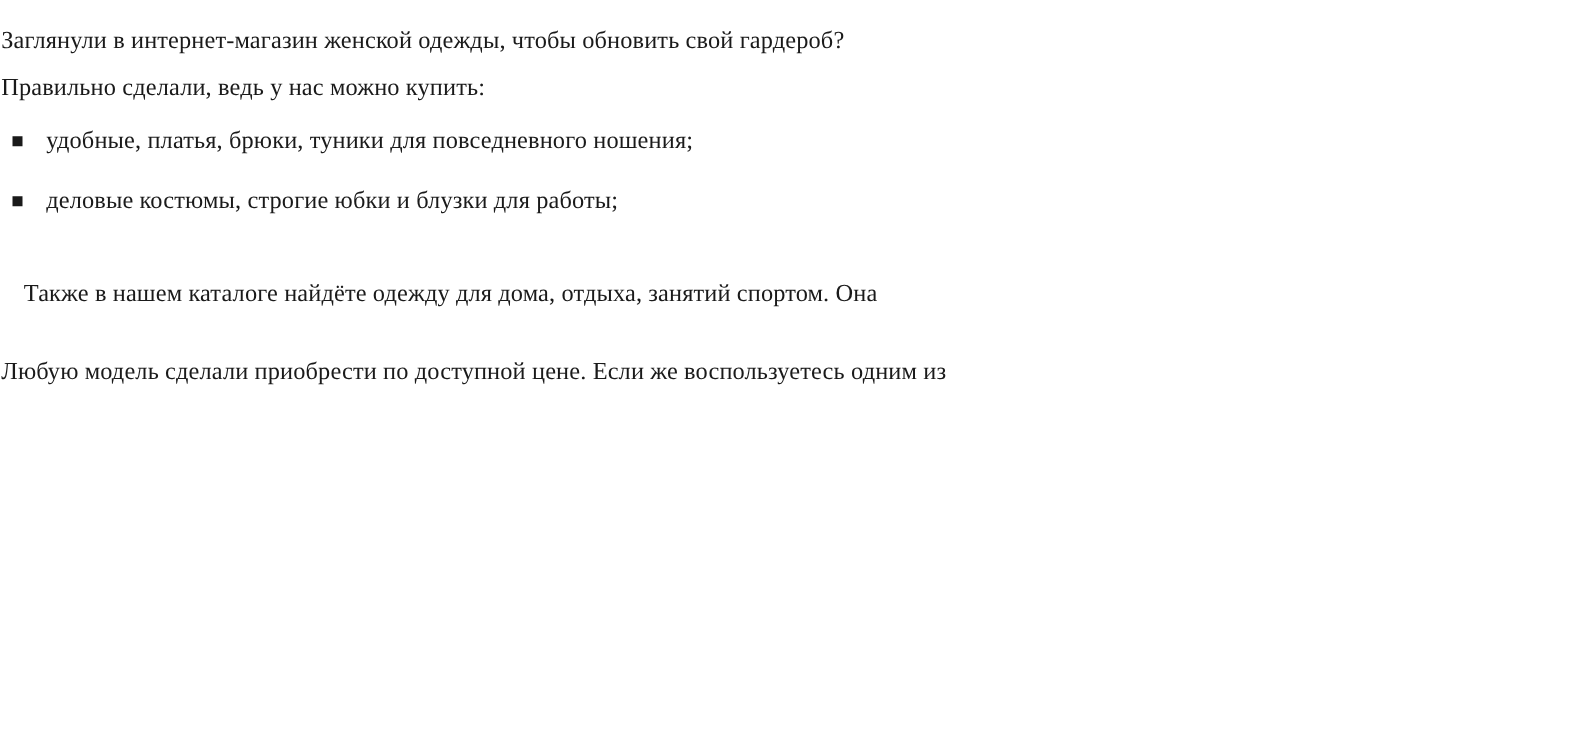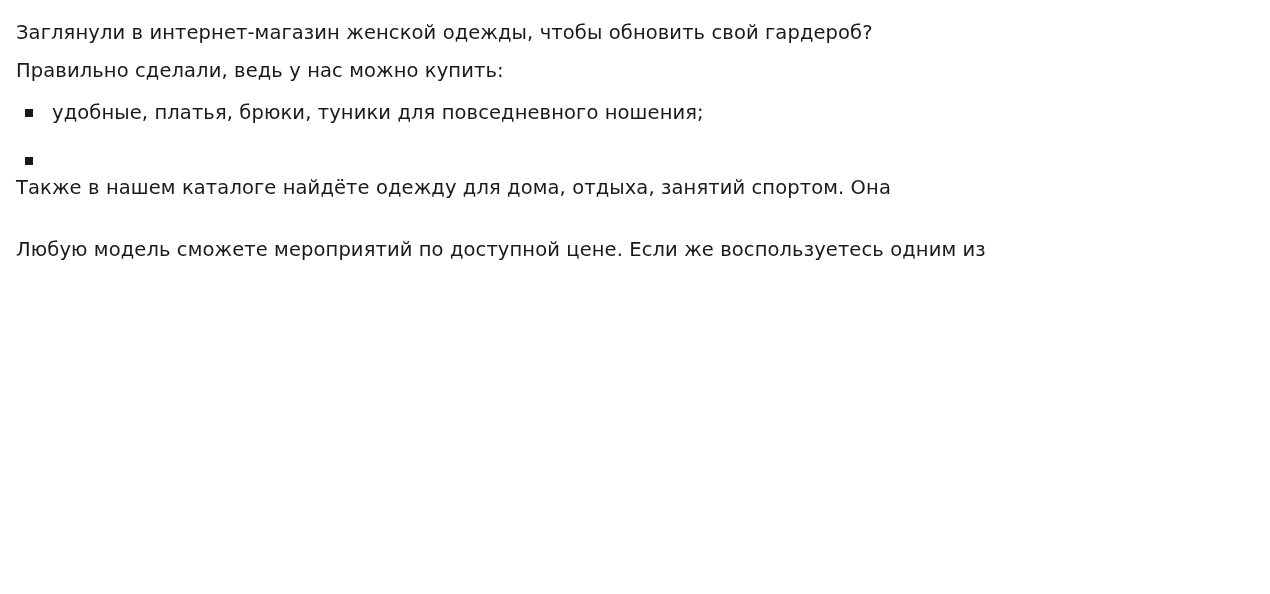--- a/index.html
+++ b/index.html
@@ -11,21 +11,22 @@
     width: 1270px;
     height: 594px;
     font-family: "DejaVu Sans", sans-serif;
     color: #1a1a1a;
     overflow: hidden;
   }
   .page {
     box-sizing: border-box;
     width: 1270px;
     height: 594px;
-    padding: 14px 0 0 16px;
+    padding: 14px 0 0 1px;
+    font-family: Liberation Serif, serif;
   }
   .para {
     font-size: 19.5px;
     line-height: 38px;
     margin: 0;
     letter-spacing: 0.1px;
   }
   .para.intro {
     margin-bottom: 0;
   }
@@ -49,20 +50,21 @@
     width: 8px;
     height: 8px;
     background: #1a1a1a;
     display: block;
   }
   .spacer-block {
     height: 23px;
   }
   .para.block-two {
     margin-top: 0;
+    margin-left: 18px;
   }
   .para.block-three {
     margin-top: 24px;
   }
   .line {
     display: block;
     white-space: nowrap;
   }
 </style>
 </head>
@@ -75,26 +77,27 @@
     <span class="line">Правильно сделали, ведь у нас можно купить:</span>
   </p>
 
   <ul class="bullet-list">
     <li>
       <span class="bullet-mark"></span>
       <span>удобные, платья, брюки, туники для повседневного ношения;</span>
     </li>
     <li>
       <span class="bullet-mark"></span>
+      <span>деловые костюмы, строгие юбки и блузки для работы;</span>
     </li>
   </ul>
 
   <div class="spacer-block"></div>
 
   <p class="para block-two">
     <span class="line">Также в нашем каталоге найдёте одежду для дома, отдыха, занятий спортом. Она</span>
   </p>
 
   <p class="para block-three">
-    <span class="line">Любую модель сможете мероприятий по доступной цене. Если же воспользуетесь одним из</span>
+    <span class="line">Любую модель сделали приобрести по доступной цене. Если же воспользуетесь одним из</span>
   </p>
 
 </div>
 
 </body></html>

